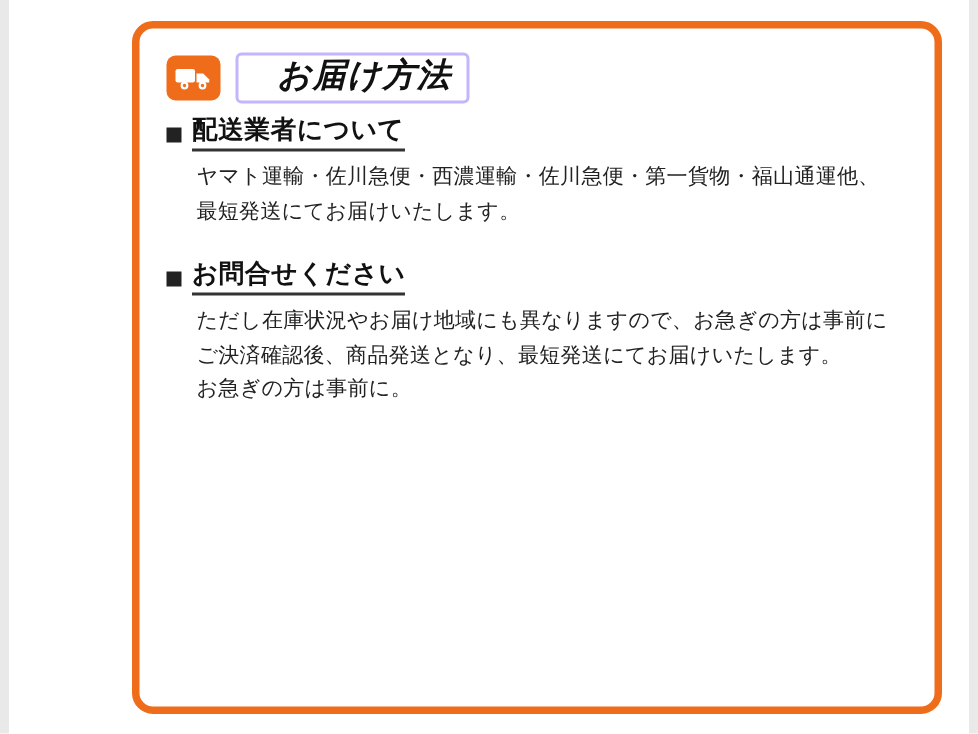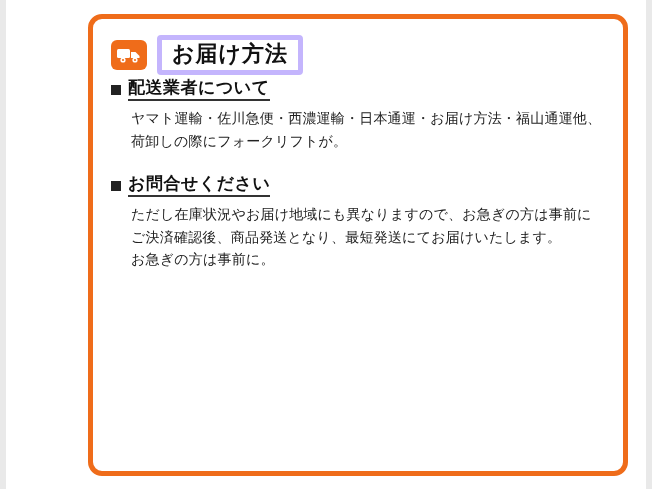--- a/index.html
+++ b/index.html
@@ -55,24 +55,25 @@
     background: #ef6c1a;
     border-radius: 6px;
     display: flex;
     align-items: center;
     justify-content: center;
     margin-right: 10px;
   }
   .truck-badge svg { display: block; }
 
   .title-box {
-    border: 5px solid #c4b5fd;
+    border: 2px solid #c4b5fd;
     border-radius: 4px;
-    padding: 2px 10px 4px 10px;
+    padding: 2px 10px 4px 26px;
     background: #ffffff;
+    font-style: italic;
   }
   .title-text {
     font-size: 22px;
     font-weight: bold;
     color: #111111;
     letter-spacing: 1px;
     line-height: 1.1;
     white-space: nowrap;
   }
 
@@ -148,22 +149,22 @@
     </div>
 
     <div class="content">
 
       <div class="section">
         <div class="section-heading">
           <span class="bullet-square"></span>
           <span class="heading-text">配送業者について</span>
         </div>
         <div class="body-lines">
-          <div class="body-line">ヤマト運輸・佐川急便・西濃運輸・日本通運・お届け方法・福山通運他、</div>
-          <div class="body-line">荷卸しの際にフォークリフトが。</div>
+          <div class="body-line">ヤマト運輸・佐川急便・西濃運輸・佐川急便・第一貨物・福山通運他、</div>
+          <div class="body-line">最短発送にてお届けいたします。</div>
         </div>
       </div>
 
       <div class="gap-small"></div>
 
 
       <div class="gap-small"></div>
 
       <div class="section">
         <div class="section-heading">

